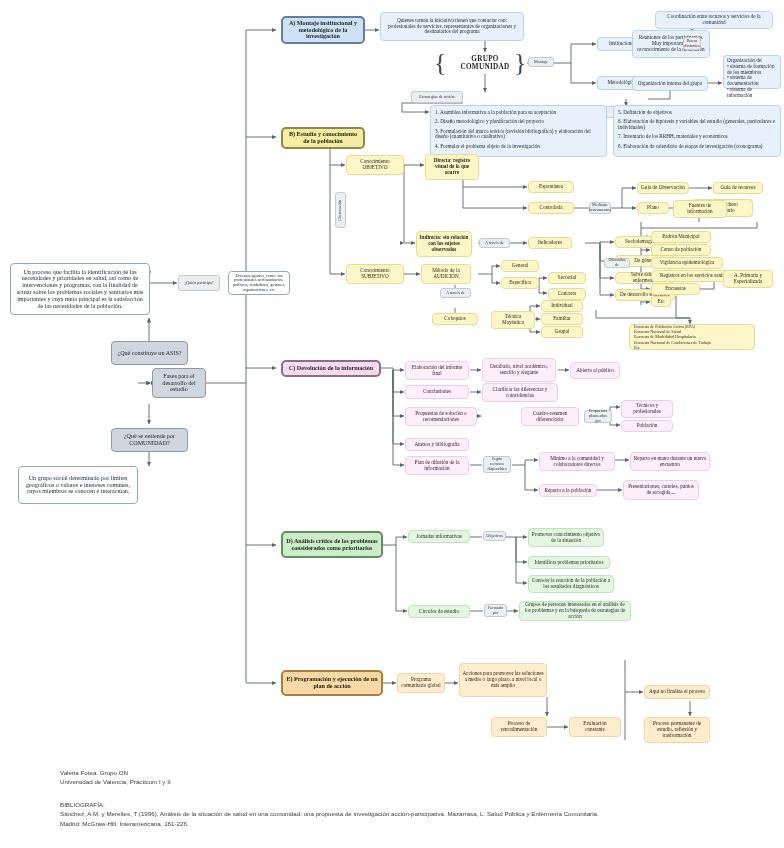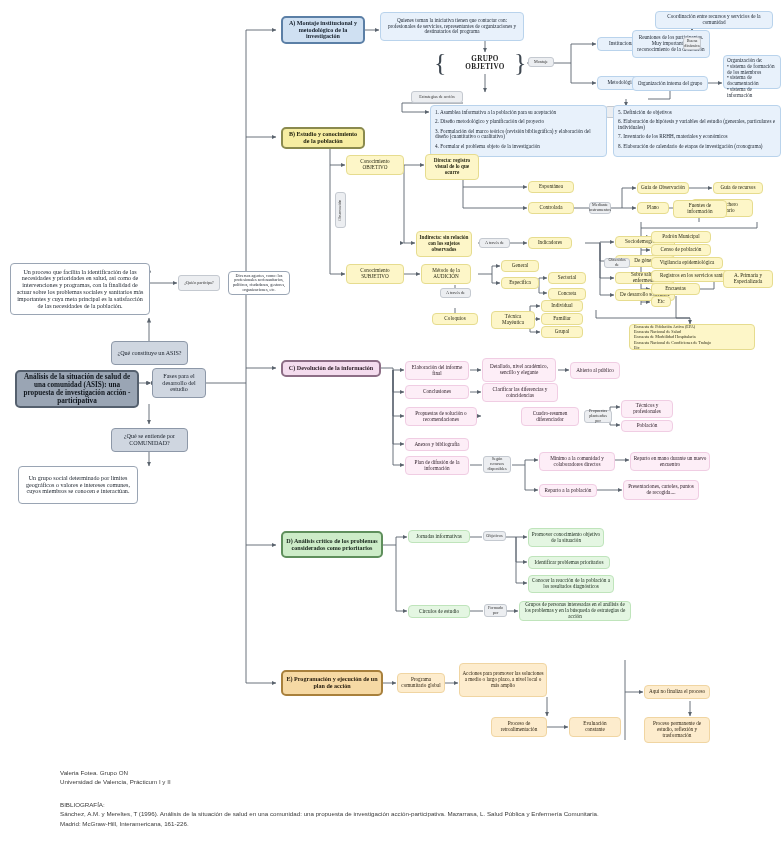--- a/index.html
+++ b/index.html
@@ -189,33 +189,32 @@
 </svg>
 
 <div class="node white f6" style="left:10px;top:263px;width:140px;height:52px;padding:3px 5px;">Un proceso que facilita la identificación de las necesidades y prioridades en salud, así como de intervenciones y programas, con la finalidad de actuar sobre los problemas sociales y sanitarios más importantes y cuya meta principal es la satisfacción de las necesidades de la población.</div>
 
 <div class="node tag f4" style="left:178px;top:275px;width:42px;height:16px;">¿Quién participa?</div>
 
 <div class="node white f4" style="left:228px;top:271px;width:62px;height:24px;padding:2px 3px;">Diversos agentes, como: los profesionales sociosanitarios, políticos, ciudadanos, gestores, organizaciones, etc.</div>
 
 <div class="node gray f6" style="left:111px;top:341px;width:77px;height:24px;">¿Qué constituye un ASIS?</div>
 
-<div class="node gray-hd f7" style="left:15px;top:370px;width:124px;height:38px;padding:2px 4px;">Análisis de la situación de salud de una comunidad (ASIS): una propuesta de investigación acción - participativa</div>
 
 <div class="node gray f6" style="left:111px;top:428px;width:77px;height:24px;">¿Qué se entiende por COMUNIDAD?</div>
 
 <div class="node white f6" style="left:18px;top:466px;width:120px;height:38px;padding:2px 5px;">Un grupo social determinado por límites geográficos o valores e intereses comunes, cuyos miembros se conocen e interactúan.</div>
 
 <div class="node gray f6" style="left:152px;top:368px;width:54px;height:30px;">Fases para el desarrollo del estudio</div>
 
 <div class="node blue-hd f6" style="left:281px;top:16px;width:84px;height:28px;">A) Montaje institucional y metodológico de la investigación</div>
 
 <div class="node blue f5" style="left:380px;top:12px;width:144px;height:29px;padding:2px 4px;">Quienes toman la iniciativa tienen que contactar con:  profesionales de servicios, representantes de organizaciones y destinatarios del programa</div>
 
-<div class="node plain f7 bold" style="left:452px;top:52px;width:66px;height:22px;letter-spacing:0.3px;">GRUPO OBJETIVO</div>
+<div class="node plain f7 bold" style="left:452px;top:52px;width:66px;height:22px;letter-spacing:0.3px;">GRUPO COMUNIDAD</div>
 <div class="brace" style="left:434px;top:50px;">{</div>
 <div class="brace" style="left:514px;top:50px;">}</div>
 
 <div class="node tag f4" style="left:528px;top:57px;width:26px;height:10px;">Montaje</div>
 
 <div class="node blue f5" style="left:597px;top:37px;width:50px;height:14px;">Institucional</div>
 <div class="node blue f5" style="left:597px;top:76px;width:50px;height:14px;">Metodológico</div>
 
 <div class="node blue f5" style="left:632px;top:30px;width:78px;height:28px;padding:2px 3px;">Reuniones de los participantes. Muy importante el reconocimiento de la dedicación</div>
 

